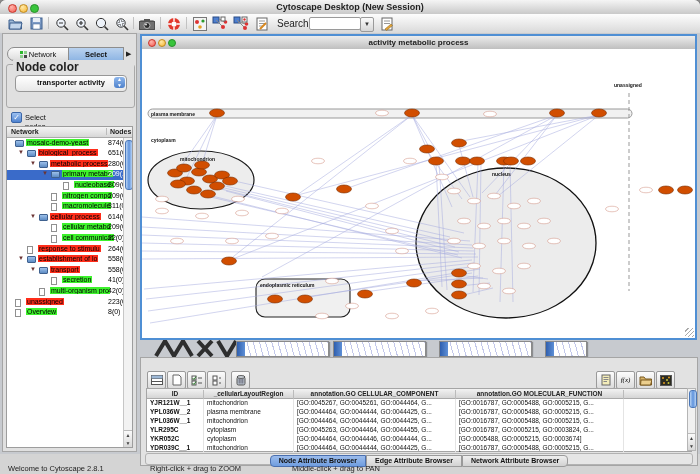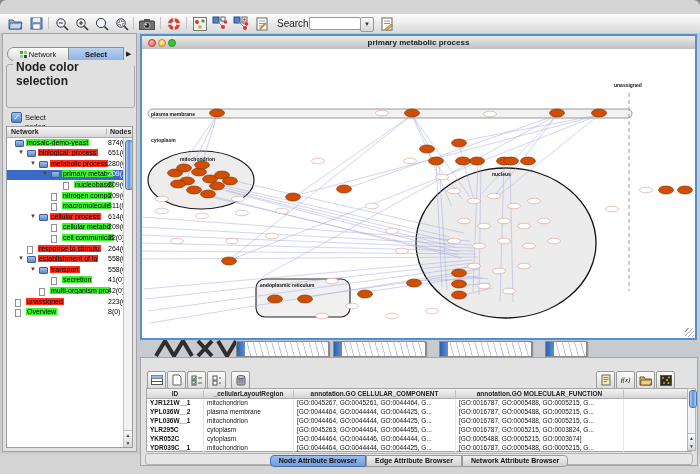--- a/index.html
+++ b/index.html
@@ -150,20 +150,26 @@
   #statusbar{left:0;top:464px;width:700px;height:10px;font-size:7.5px;color:#222;}
   #status-left{position:absolute;left:8px;top:0;}
   #status-mid{position:absolute;left:150px;top:0;}
   #status-right{position:absolute;left:292px;top:0;}
 </style>
 </head>
 <body>
 
 <div id="app">
 
+  <div id="titlebar" class="abs">
+    <span class="light l-red"></span>
+    <span class="light l-yel"></span>
+    <span class="light l-grn"></span>
+    <div class="title">Cytoscape Desktop (New Session)</div>
+  </div>
 
   <div id="toolbar" class="abs">
     <span class="tbtn" style="left:6px">
       <svg width="15" height="13">
           <path d="M1,3 h4 l1.5,2 h7 v7 h-12.5 z" fill="#9db8d6" stroke="#3f618f" stroke-width="1"></path>
           <path d="M2,6 h12 l-1.5,6 h-11 z" fill="#c3d6ec" stroke="#3f618f" stroke-width="1"></path>
         </svg>
       </span>
     <span class="tbtn" style="left:27px">
       <svg width="13" height="13">
@@ -276,20 +282,24 @@
   <div id="desktop" class="abs"></div>
 
   <div id="control-panel" class="abs">
     <div id="cp-tabbar" class="abs">
       <div class="cptab" id="tab-network"><span class="net-ico"></span><span>Network</span></div>
       <div class="cptab" id="tab-mosaic"><span>Select</span></div>
       <span id="tab-arrow">▶</span>
     </div>
     <div id="groupbox" class="abs">
       <span class="gl">Node color selection</span>
+      <div id="combo">
+        <span>transporter activity</span>
+        <span class="step">▲<br>▼</span>
+      </div>
     </div>
     <div id="checkbox-row" class="abs">
       <span id="checkbox">✓</span>
       <span id="checkbox-label">Select nodes</span>
     </div>
     <div id="tree-wrap" class="abs">
       <div id="tree-head">
         <span class="c1">Network</span>
         <span class="c2">Nodes</span>
       </div>
@@ -391,21 +401,21 @@
         <span class="sb-arrows">▲<br>▼</span>
       </div>
     </div>
   </div>
 
   <div id="net-window" class="abs">
     <div id="net-titlebar">
       <span class="light l-red"></span>
       <span class="light l-yel"></span>
       <span class="light l-grn"></span>
-      <div class="title">primary metabolic process</div>
+      <div class="title">activity metabolic process</div>
     </div>
     <div id="net-canvas">
       <svg id="net-svg" width="553" height="289" viewBox="0 0 553 289">
         <g id="net-regions">
           <rect x="6" y="60" width="484" height="9" rx="4.5" fill="#f1f1f1" stroke="#999"></rect>
           <ellipse cx="59" cy="131" rx="53" ry="29" fill="#ededed" stroke="#1a1a1a" stroke-width="1.2"></ellipse>
           <ellipse cx="364" cy="194" rx="90" ry="75" fill="#ececec" stroke="#111" stroke-width="1.3"></ellipse>
           <rect x="114" y="230" width="94" height="38" rx="9" fill="#f0f0f0" stroke="#222" stroke-width="1.1"></rect>
           <line x1="487" y1="44" x2="487" y2="242" stroke="#999" stroke-dasharray="4,3"></line>
         </g>
@@ -693,14 +703,19 @@
       <span class="sb-thumb" style="top:1px;height:16px;left:0.5px"></span>
       <span class="sb-arrows" style="width:7px">▲<br>▼</span>
     </div>
     <div id="dp-tabstrip" class="abs">
       <span class="dtab first sel">Node Attribute Browser</span>
       <span class="dtab">Edge Attribute Browser</span>
       <span class="dtab last">Network Attribute Browser</span>
     </div>
   </div>
 
+  <div id="statusbar" class="abs">
+    <span id="status-left">Welcome to Cytoscape 2.8.1</span>
+    <span id="status-mid">Right-click + drag to ZOOM</span>
+    <span id="status-right">Middle-click + drag to PAN</span>
+  </div>
 
 </div>
 
 </body></html>

